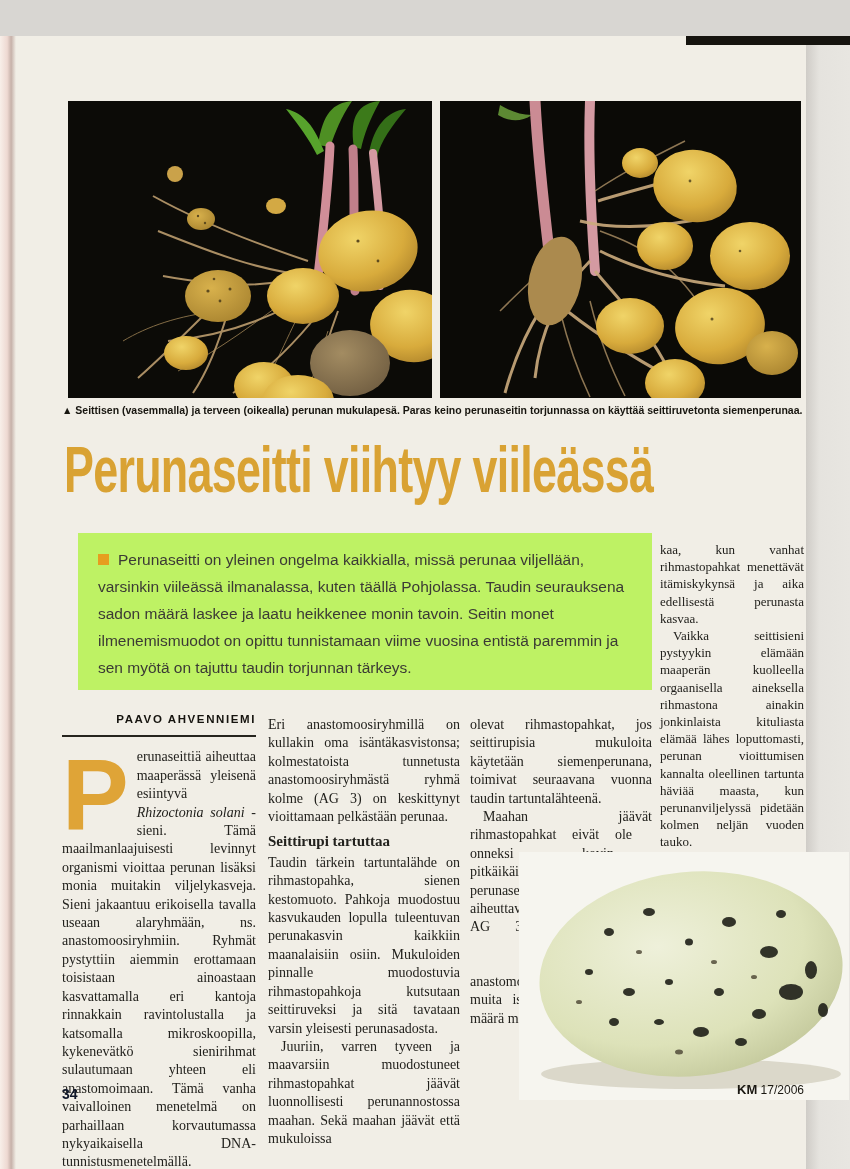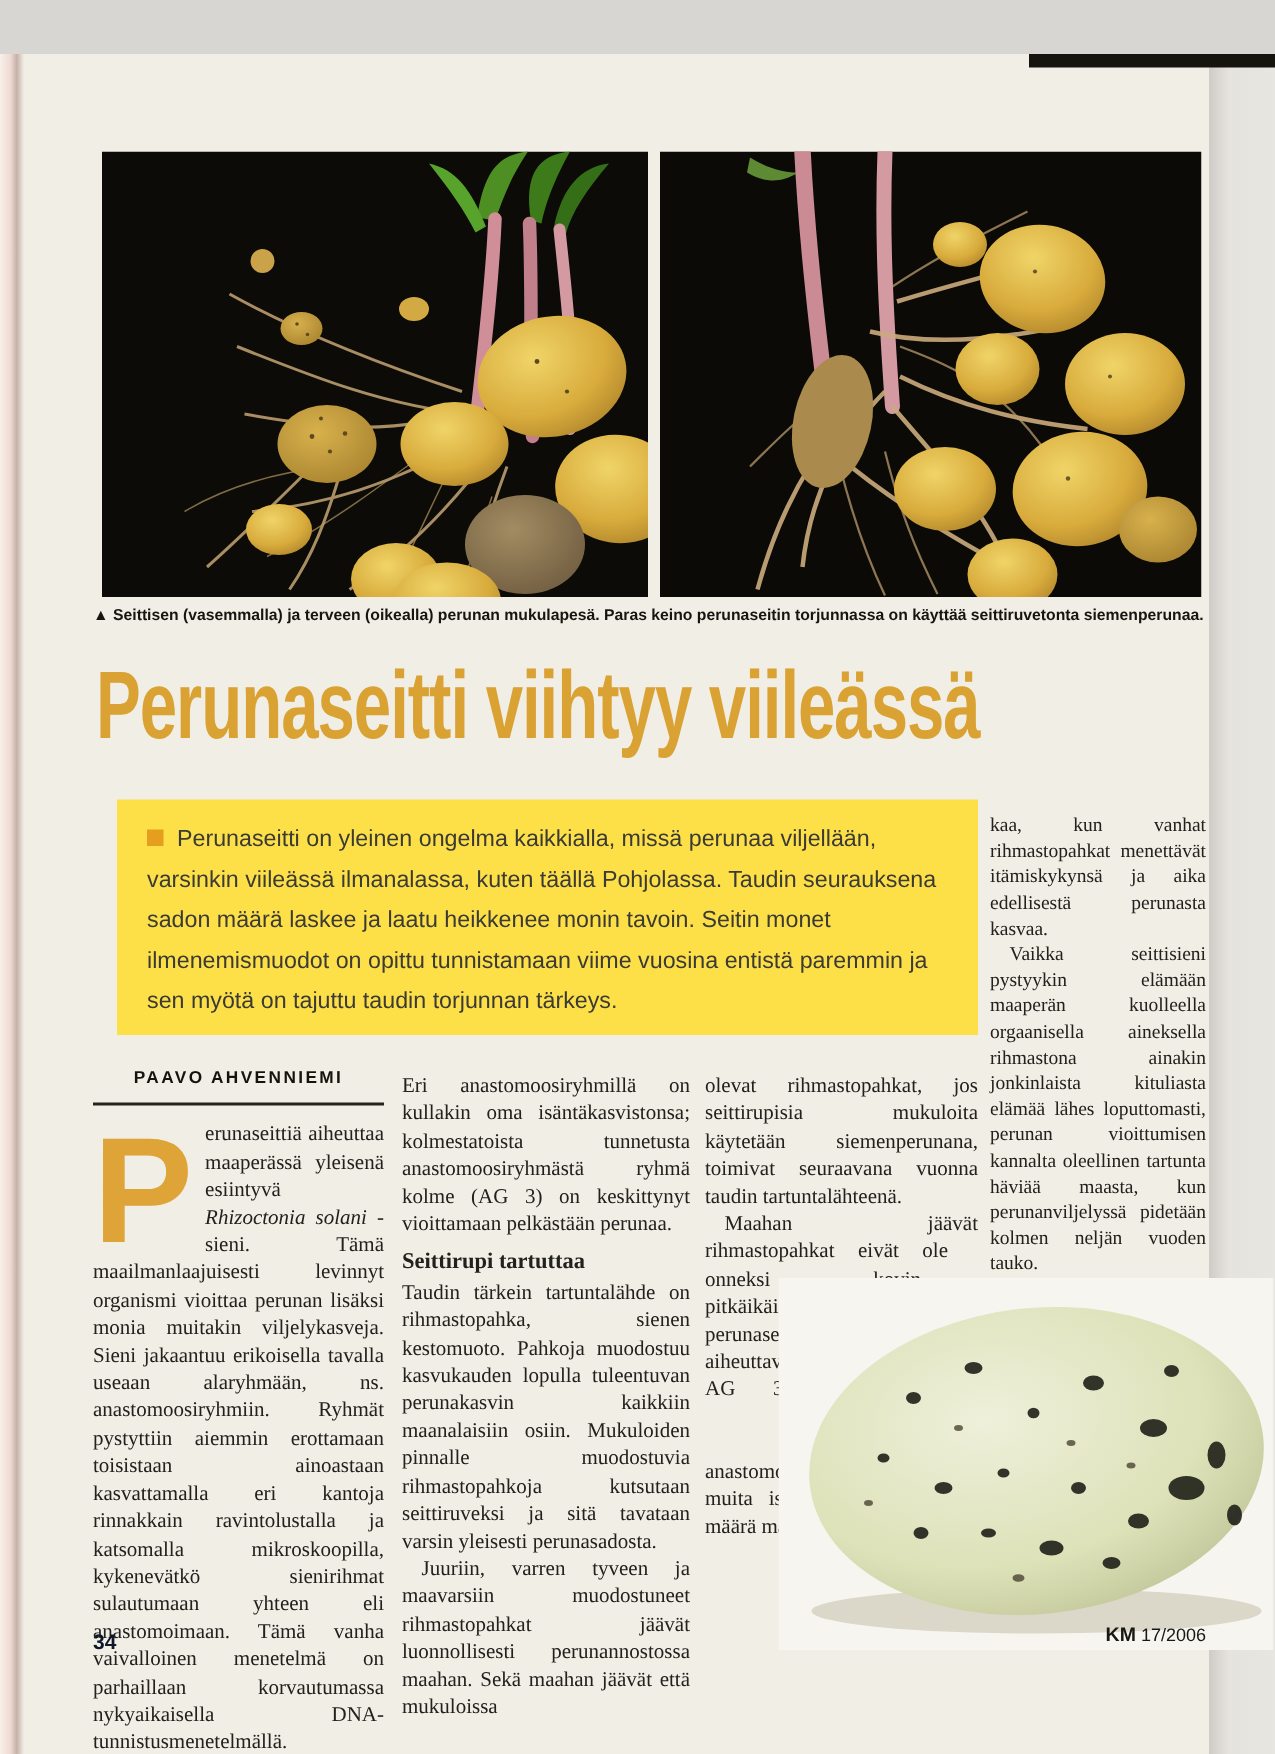--- a/index.html
+++ b/index.html
@@ -20,34 +20,34 @@
   .photo svg{display:block;}
   
   .photos-caption{position:absolute;left:62px;top:367px;width:760px;
     font-family:"Liberation Sans",sans-serif;font-weight:bold;font-size:10.5px;line-height:14px;
     color:#17150f;white-space:nowrap;}
   
   .headline{position:absolute;left:64px;top:402px;font-family:"Liberation Sans",sans-serif;
     font-weight:bold;font-size:64px;line-height:64px;color:#d9a233;white-space:nowrap;
     letter-spacing:-1px;transform:scaleX(.70);transform-origin:left top;}
   
-  .intro{position:absolute;left:78px;top:497px;width:574px;height:157px;background:#fde047;
+  .intro{position:absolute;left:78px;top:497px;width:574px;height:157px;background:#bef264;
     box-sizing:border-box;padding:13px 20px 10px 20px;
     font-family:"Liberation Sans",sans-serif;font-size:15.5px;line-height:27px;color:#3b3a35;}
   .bullet{display:inline-block;width:11px;height:11px;background:#e69e1f;margin-right:9px;}
   
   .col{position:absolute;text-align:justify;font-size:14px;line-height:18.4px;}
   #col1{left:62px;top:674px;width:194px;}
   #col2{left:268px;top:680px;width:192px;}
   #col3{left:470px;top:680px;width:184px;}
   #col4{left:660px;top:505px;width:144px;font-size:13px;line-height:17.2px;}
   .col p{margin:0;}
   .col p.ind{text-indent:13px;}
   .byline{font-family:"Liberation Sans",sans-serif;font-weight:bold;font-size:11.5px;
-    letter-spacing:1.6px;color:#15130e;text-align:center;}
+    letter-spacing:1.6px;color:#15130e;text-align:right;}
   .rule{border:0;border-top:2px solid #26241e;margin:7px 0 11px 0;}
   .dropcap{float:left;font-family:"Liberation Sans",sans-serif;font-weight:bold;
     font-size:100px;line-height:80px;color:#dfa437;padding:6px 8px 0 0;}
   .subhead{font-family:Liberation Serif, serif;font-weight:bold;font-size:15px;
     margin:6px 0 3px 0;text-align:left;white-space:nowrap;}
   #col4 .subhead{font-size:13.5px;letter-spacing:-0.2px;}
   .sp{float:right;clear:right;}
   
   #photo-potato{position:absolute;left:519px;top:816px;width:330px;height:248px;}
   .potato-caption{position:absolute;left:444px;top:988px;width:128px;

